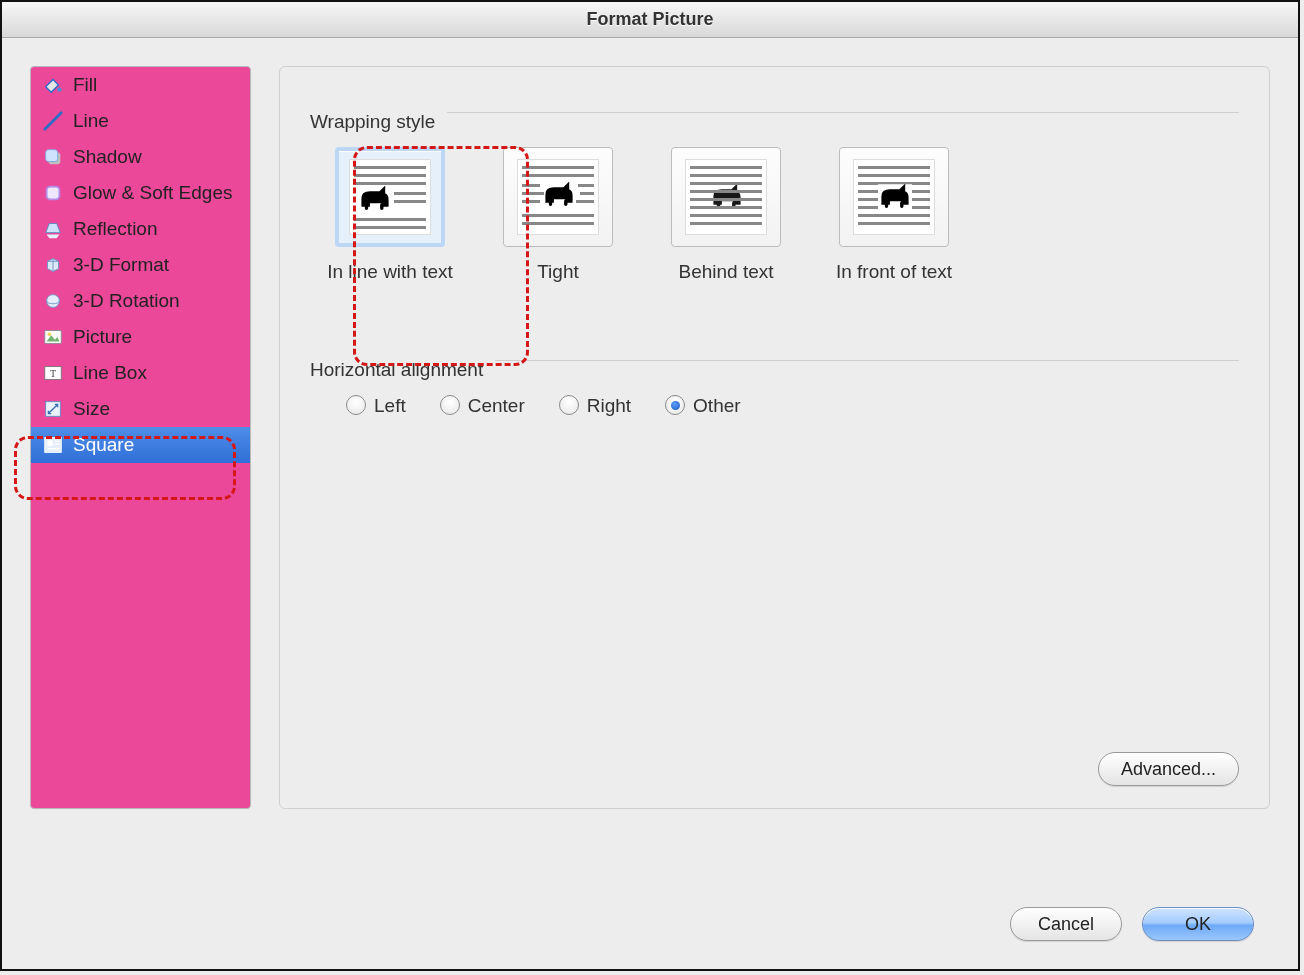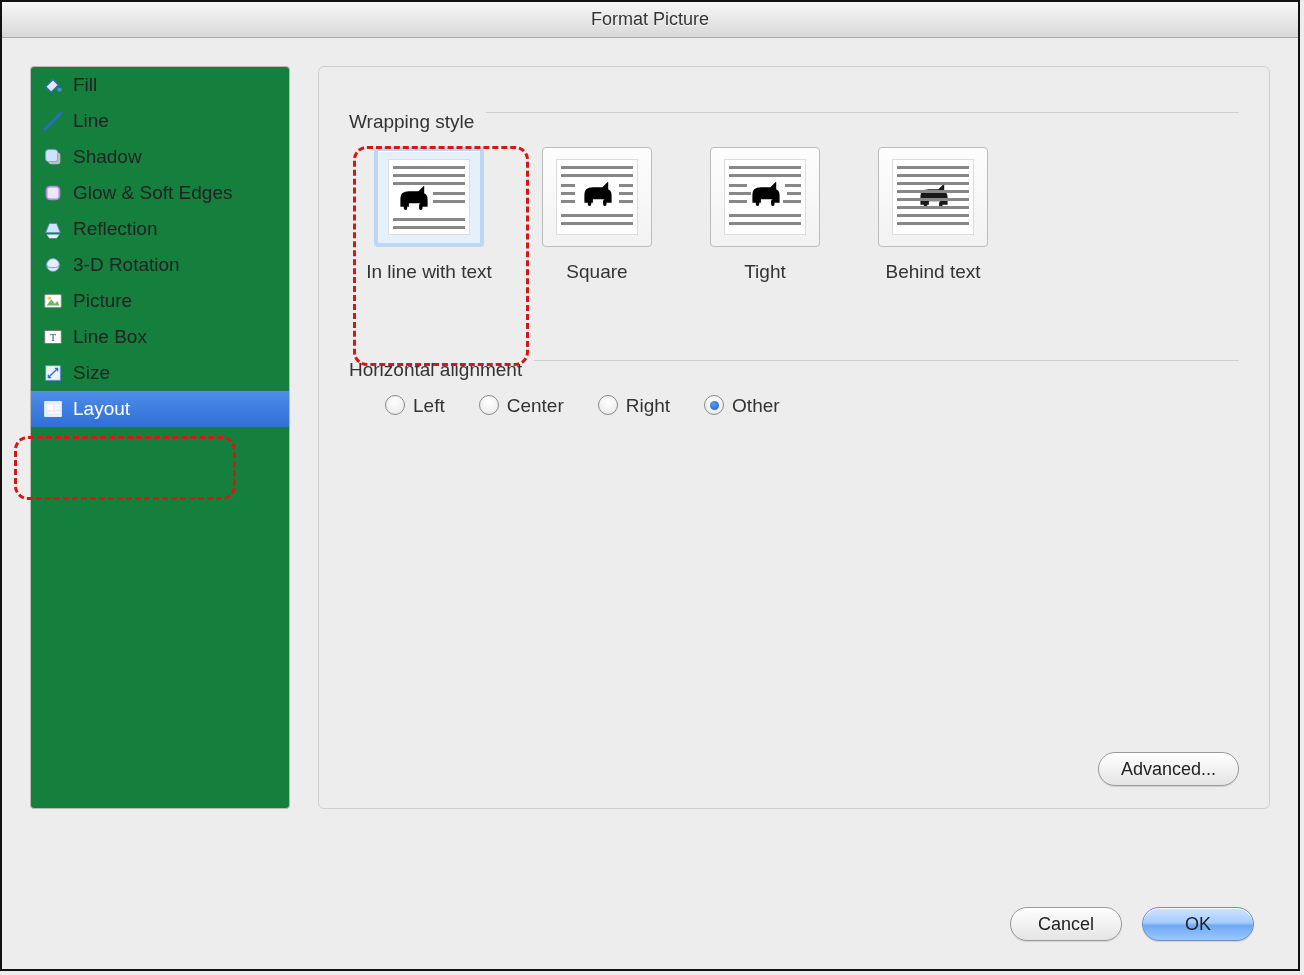--- a/index.html
+++ b/index.html
@@ -24,31 +24,32 @@
   .titlebar {
     height: 36px;
     background: linear-gradient(to bottom, #f7f7f7 0%, #d8d8d8 100%);
     border-bottom: 1px solid #aaa;
     display: flex;
     align-items: center;
     justify-content: center;
     font-size: 18px;
     color: #333;
     text-shadow: 0 1px 0 #fff;
+    font-weight: bold;
   }
   .content {
     flex: 1;
     display: flex;
     padding: 28px 28px 20px 28px;
     gap: 28px;
   }
   .sidebar {
-    width: 260px;
+    width: 221px;
     height: 743px;
-    background: #15803d;
+    background: #ec4899;
     border: 1px solid #b8b8b8;
     border-radius: 4px;
     overflow: hidden;
   }
   .side-item {
     display: flex;
     align-items: center;
     gap: 8px;
     padding: 6px 10px;
     font-size: 19px;
@@ -260,20 +261,29 @@
           <svg width="22" height="22" viewBox="0 0 24 24">
               <polygon points="4,16 20,16 16,6 8,6" fill="#cfe3ff" stroke="#5a88c2"></polygon>
               <polygon points="5,18 19,18 16,22 8,22" fill="#e6eefb"></polygon>
             </svg>
         </span>
         <span>Reflection</span>
       </div>
       <div class="side-item">
         <span class="side-icon">
           <svg width="22" height="22" viewBox="0 0 24 24">
+              <path d="M6 8 L12 5 L18 8 L18 16 L12 19 L6 16 Z" fill="#dce9f8" stroke="#6d93c4"></path>
+              <path d="M12 5 L12 19 M6 8 L18 8" stroke="#6d93c4" fill="none"></path>
+            </svg>
+        </span>
+        <span>3-D Format</span>
+      </div>
+      <div class="side-item">
+        <span class="side-icon">
+          <svg width="22" height="22" viewBox="0 0 24 24">
               <circle cx="12" cy="12" r="7" fill="#e6eefb" stroke="#6d93c4"></circle>
               <path d="M5 12 A7 3 0 0 0 19 12" fill="none" stroke="#6d93c4"></path>
             </svg>
         </span>
         <span>3-D Rotation</span>
       </div>
       <div class="side-item">
         <span class="side-icon">
           <svg width="22" height="22" viewBox="0 0 24 24">
               <rect x="3" y="5" width="18" height="14" rx="1" fill="#fff" stroke="#888"></rect>
@@ -304,21 +314,21 @@
       <div class="side-item selected">
         <span class="side-icon">
           <svg width="22" height="22" viewBox="0 0 24 24">
               <rect x="3" y="4" width="18" height="16" fill="#e6eefb" stroke="#fff"></rect>
               <rect x="6" y="7" width="6" height="6" fill="#fff"></rect>
               <line x1="14" y1="8" x2="19" y2="8" stroke="#fff" stroke-width="1.5"></line>
               <line x1="14" y1="11" x2="19" y2="11" stroke="#fff" stroke-width="1.5"></line>
               <line x1="6" y1="16" x2="19" y2="16" stroke="#fff" stroke-width="1.5"></line>
             </svg>
         </span>
-        <span>Layout</span>
+        <span>Square</span>
       </div>
     </div>
 
     <div class="main">
 
       <div class="section-label-row">
         <span class="section-label">Wrapping style</span>
         <span class="section-rule"></span>
       </div>
 
@@ -335,40 +345,20 @@
                 </svg>
               <div class="line" style="left:44px;top:32px;right:4px"></div>
                 <div class="line" style="left:44px;top:40px;right:4px"></div>
               <div class="line" style="top:58px"></div>
                 <div class="line" style="top:66px"></div>
             </div>
           </div>
           <div class="wrap-text">In line with text</div>
         </div>
 
-        <div class="wrap-opt">
-          <div class="wrap-thumb">
-            <div class="wrap-thumb-inner">
-              <div class="line" style="top:6px"></div>
-                <div class="line" style="top:14px"></div>
-              <svg class="dog" style="left:24px;top:22px" width="34" height="26" viewBox="0 0 40 30">
-                  <path d="M6 22 L6 14 Q6 8 14 8 L26 8 L30 4 L30 10 Q34 10 34 16 L34 22 L30 22 L30 18 L12 18 L12 22 Z M28 22 L28 26 M10 22 L10 26" stroke="#000" stroke-width="4" fill="#000" stroke-linecap="round"></path>
-                </svg>
-              <div class="line" style="top:24px;right:62px"></div>
-                <div class="line" style="top:32px;right:62px"></div>
-                <div class="line" style="top:40px;right:62px"></div>
-              <div class="line" style="top:24px;left:62px"></div>
-                <div class="line" style="top:32px;left:62px"></div>
-                <div class="line" style="top:40px;left:62px"></div>
-              <div class="line" style="top:54px"></div>
-                <div class="line" style="top:62px"></div>
-            </div>
-          </div>
-          <div class="wrap-text">Square</div>
-        </div>
 
         <div class="wrap-opt">
           <div class="wrap-thumb">
             <div class="wrap-thumb-inner">
               <div class="line" style="top:6px"></div>
                 <div class="line" style="top:14px"></div>
               <svg class="dog" style="left:24px;top:22px" width="34" height="26" viewBox="0 0 40 30">
                   <path d="M6 22 L6 14 Q6 8 14 8 L26 8 L30 4 L30 10 Q34 10 34 16 L34 22 L30 22 L30 18 L12 18 L12 22 Z M28 22 L28 26 M10 22 L10 26" stroke="#000" stroke-width="4" fill="#000" stroke-linecap="round"></path>
                 </svg>
               <div class="line" style="top:24px;right:58px"></div>
@@ -396,20 +386,39 @@
                 <div class="line" style="top:30px"></div>
                 <div class="line" style="top:38px"></div>
                 <div class="line" style="top:46px"></div>
                 <div class="line" style="top:54px"></div>
                 <div class="line" style="top:62px"></div>
             </div>
           </div>
           <div class="wrap-text">Behind text</div>
         </div>
 
+        <div class="wrap-opt">
+          <div class="wrap-thumb">
+            <div class="wrap-thumb-inner">
+              <div class="line" style="top:6px"></div>
+                <div class="line" style="top:14px"></div>
+                <div class="line" style="top:22px"></div>
+                <div class="line" style="top:30px"></div>
+                <div class="line" style="top:38px"></div>
+                <div class="line" style="top:46px"></div>
+                <div class="line" style="top:54px"></div>
+                <div class="line" style="top:62px"></div>
+              <svg class="dog" style="left:24px;top:24px" width="34" height="26" viewBox="0 0 40 30">
+                  <rect x="0" y="0" width="40" height="30" fill="#fff"></rect>
+                  <path d="M6 22 L6 14 Q6 8 14 8 L26 8 L30 4 L30 10 Q34 10 34 16 L34 22 L30 22 L30 18 L12 18 L12 22 Z M28 22 L28 26 M10 22 L10 26" stroke="#000" stroke-width="4" fill="#000" stroke-linecap="round"></path>
+                </svg>
+            </div>
+          </div>
+          <div class="wrap-text">In front of text</div>
+        </div>
 
       </div>
 
       <div class="section-label-row">
         <span class="section-label">Horizontal alignment</span>
         <span class="section-rule"></span>
       </div>
 
       <div class="align-row">
         <label class="radio">

